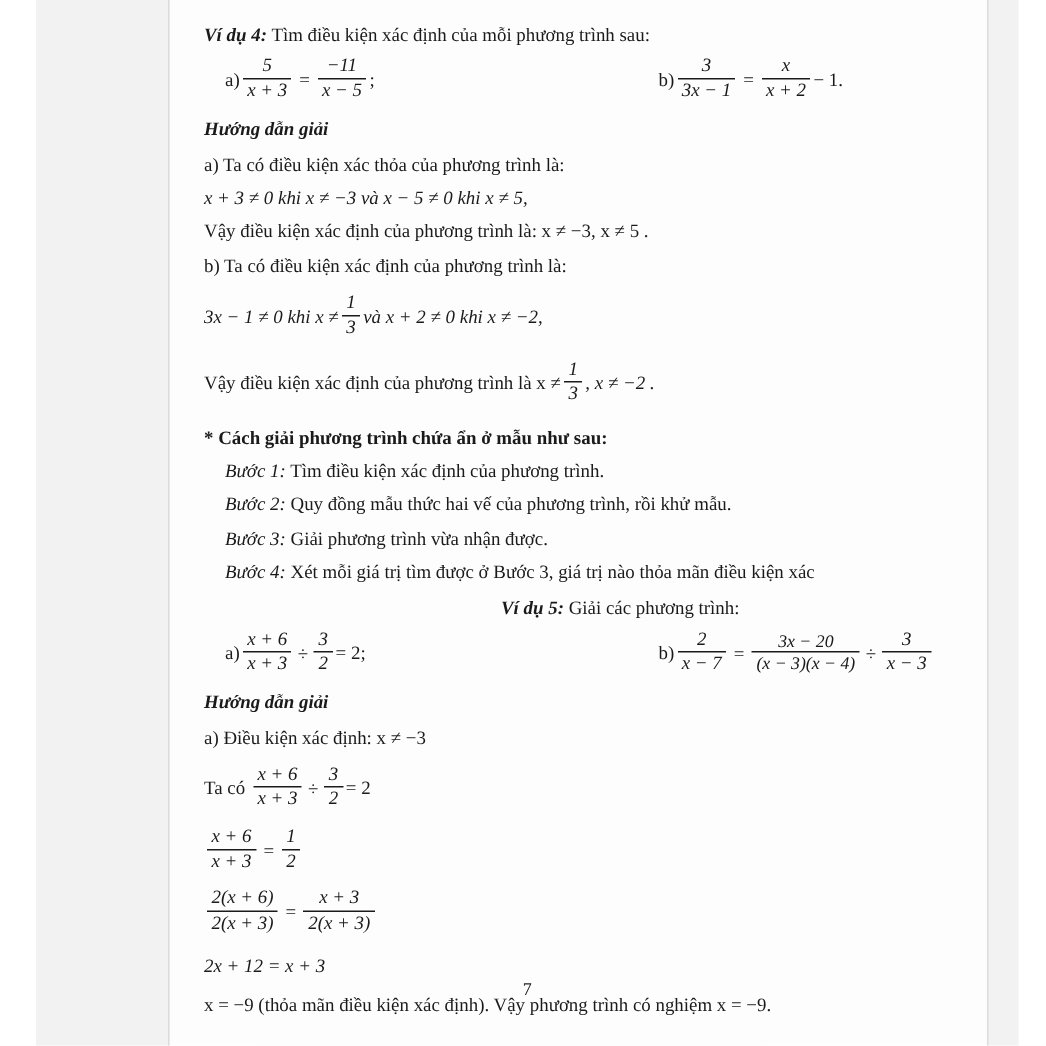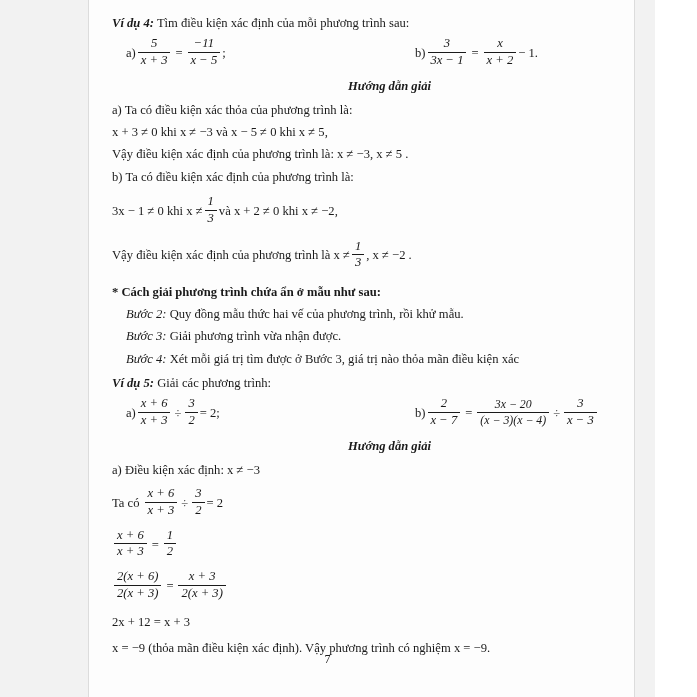--- a/index.html
+++ b/index.html
@@ -13,20 +13,21 @@
     font-family: "Liberation Serif", serif;
     color: #1a1a1a;
     overflow: hidden;
   }
   .page {
     position: relative;
     width: 655px;
     height: 697px;
     background: #fdfdfd;
     box-sizing: border-box;
+    margin-left: 24px;
   }
   .edge-left {
     position: absolute;
     left: 0; top: 0;
     width: 88px; height: 697px;
     background: #f2f2f2;
     border-right: 1px solid #dcdcdc;
   }
   .edge-right {
     position: absolute;
@@ -51,21 +52,21 @@
   
   .two-col {
     display: flex;
     align-items: flex-start;
     margin: 6px 0 6px 0;
   }
   .col-a { width: 285px; padding-left: 14px; box-sizing: border-box; }
   .col-b { flex: 1; padding-left: 18px; box-sizing: border-box; }
 
   
-  .math { white-space: nowrap; }
+  .math { font-style: italic; white-space: nowrap; }
   .frac {
     display: inline-block;
     vertical-align: middle;
     text-align: center;
     font-style: italic;
     margin: 0 2px;
     position: relative;
     top: -0.15em;
   }
   .frac .num {
@@ -77,21 +78,21 @@
   .frac .den {
     display: block;
     padding: 0 3px;
     line-height: 1.25;
   }
   .frac.small { font-size: 0.94em; }
   .op { font-style: normal; padding: 0 2px; }
   .eq { font-style: normal; padding: 0 3px; }
   .lbl { font-style: normal; }
   .step { margin-left: 14px; }
-  .hdg-center { text-align: center; margin: 5px 0 6px 0; font-family: Liberation Serif, serif; }
+  .hdg-center { text-align: left; margin: 5px 0 6px 0; font-family: Liberation Serif, serif; }
   .pnum {
     position: absolute;
     left: 0; right: 0;
     bottom: 30px;
     text-align: center;
     font-size: 12px;
   }
 </style>
 </head>
 <body>
@@ -127,33 +128,37 @@
       <span class="math">3x − 1 ≠ 0 khi x ≠</span><span class="frac"><span class="num">1</span><span class="den">3</span></span><span class="math">và x + 2 ≠ 0 khi x ≠ −2,</span>
     </div>
 
     <div class="line" style="margin:10px 0 10px 0;">
       <span>Vậy điều kiện xác định của phương trình là x ≠</span><span class="frac"><span class="num">1</span><span class="den">3</span></span><span class="math">, x ≠ −2 .</span>
     </div>
 
     <div class="line b" style="margin-top:8px;font-family:Liberation Serif, serif;">* Cách giải phương trình chứa ẩn ở mẫu như sau:</div>
 
     <div class="line step">
+      <span class="i">Bước 1:</span>
+      <span>Tìm điều kiện xác định của phương trình.</span>
+    </div>
+    <div class="line step">
       <span class="i">Bước 2:</span>
       <span>Quy đồng mẫu thức hai vế của phương trình, rồi khử mẫu.</span>
     </div>
     <div class="line step">
       <span class="i">Bước 3:</span>
       <span>Giải phương trình vừa nhận được.</span>
     </div>
     <div class="line step">
       <span class="i">Bước 4:</span>
       <span>Xét  mỗi giá trị tìm được ở Bước 3, giá trị nào thỏa mãn điều kiện xác</span>
     </div>
 
-    <div class="line" style="margin-top:6px;">
+    <div class="line" style="margin-top:6px;text-align:center;">
       <span class="bi">Ví dụ 5:</span>
       <span>Giải các phương trình:</span>
     </div>
 
     <div class="two-col">
       <div class="col-a">
         <span class="lbl">a)</span><span class="frac"><span class="num">x + 6</span><span class="den">x + 3</span></span><span class="op">÷</span><span class="frac"><span class="num">3</span><span class="den">2</span></span><span class="lbl">= 2;</span>
       </div>
       <div class="col-b">
         <span class="lbl">b)</span><span class="frac"><span class="num">2</span><span class="den">x − 7</span></span><span class="eq">=</span><span class="frac small"><span class="num">3x − 20</span><span class="den">(x − 3)(x − 4)</span></span><span class="op">÷</span><span class="frac"><span class="num">3</span><span class="den">x − 3</span></span>

